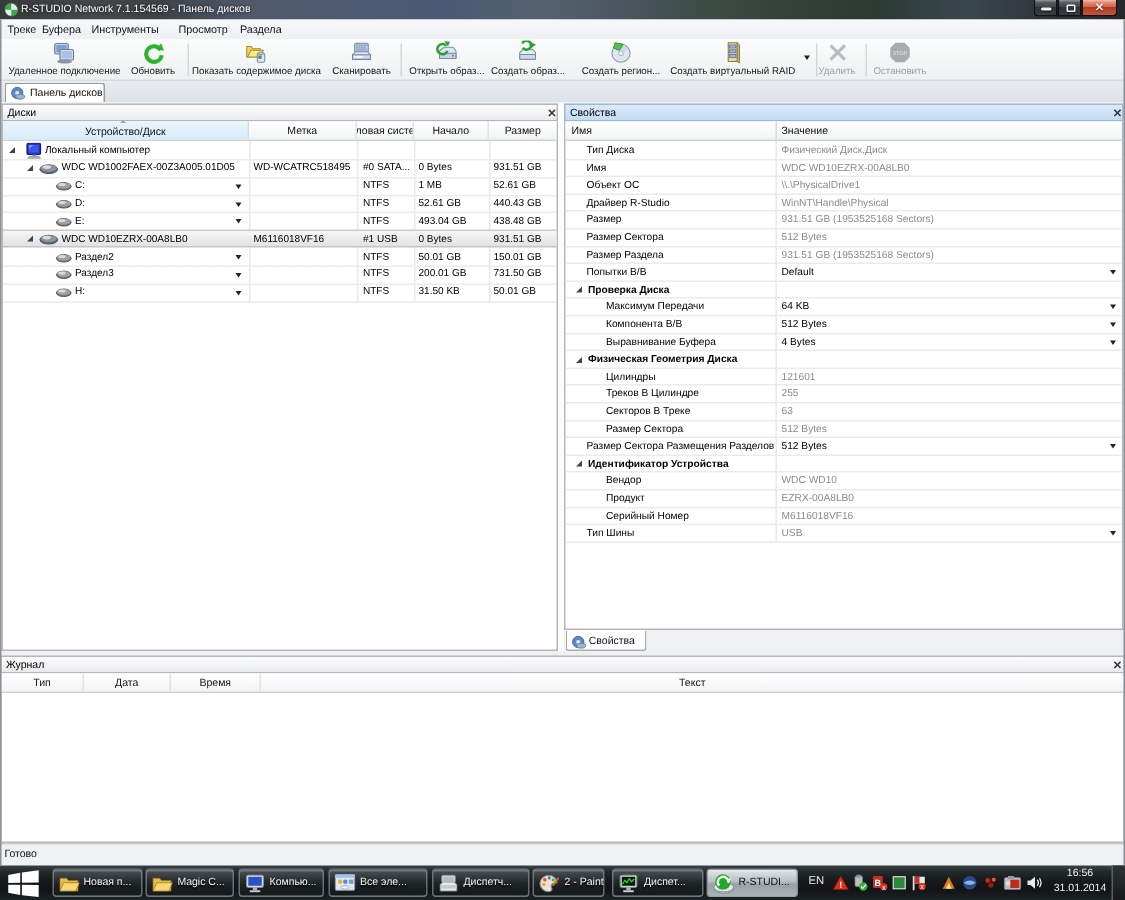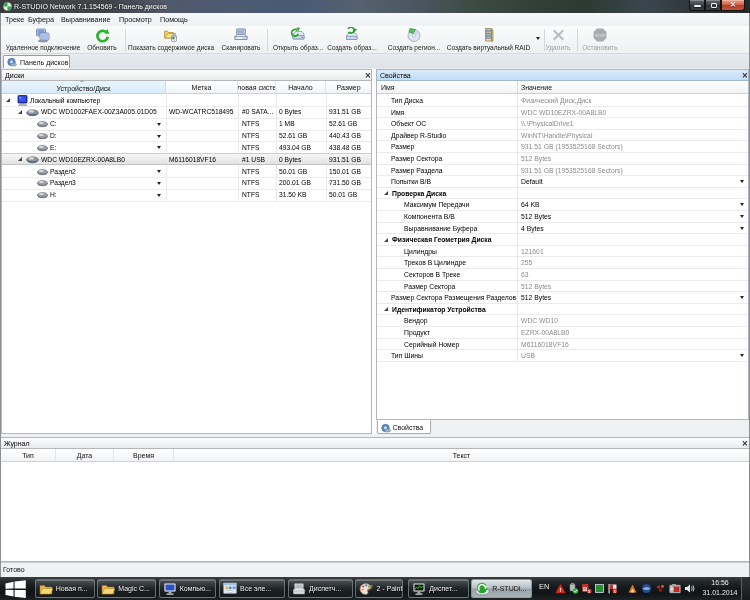--- a/index.html
+++ b/index.html
@@ -73,23 +73,23 @@
 <div class="abs capbtn" style="left:705px;width:16px;">
         <div style="position:absolute;left:5px;top:2.5px;width:6px;height:5.5px;border:1.4px solid #f0f0f0;border-radius:1px;box-shadow:0 1px 1px rgba(0,0,0,.4);"></div>
       </div>
 <div class="abs capbtn close" style="left:721px;width:24px;border-radius:0 0 3px 0;">
         <div class="capg" style="font-weight:bold;font-size:7.5px;line-height:9.5px;">✕</div>
       </div>
 </div>
 <div id="menubar" class="abs">
 <span style="left:5px">Треке</span>
 <span style="left:28px">Буфера</span>
-<span style="left:61px">Выравнивание</span>
+<span style="left:61px">Инструменты</span>
 <span style="left:119px">Просмотр</span>
-<span style="left:160px">Помощь</span>
+<span style="left:160px">Раздела</span>
 </div>
 <div id="toolbar" class="abs">
 <div class="tsep" style="left:125px"></div>
 <div class="tsep" style="left:267px"></div>
 <div class="tsep" style="left:543.5px"></div>
 <div class="tsep" style="left:576.5px"></div>
 <div class="tbtn" style="left:-57px">
 <div class="ticon" style="left:92px">
           <svg width="16" height="16" viewBox="0 0 16 16">
 <rect x="1.5" y="2" width="9" height="7" rx="1" fill="#cfd8e8" stroke="#6b7a99" stroke-width="0.8"></rect>

